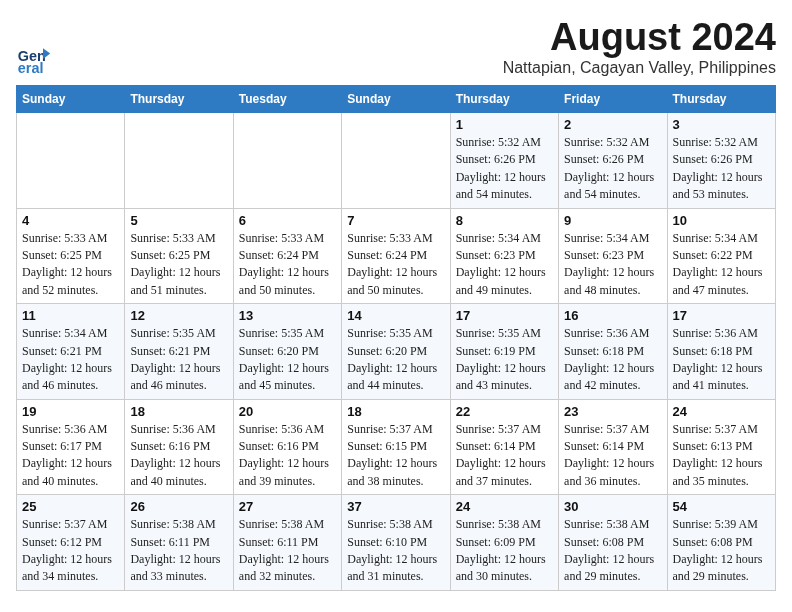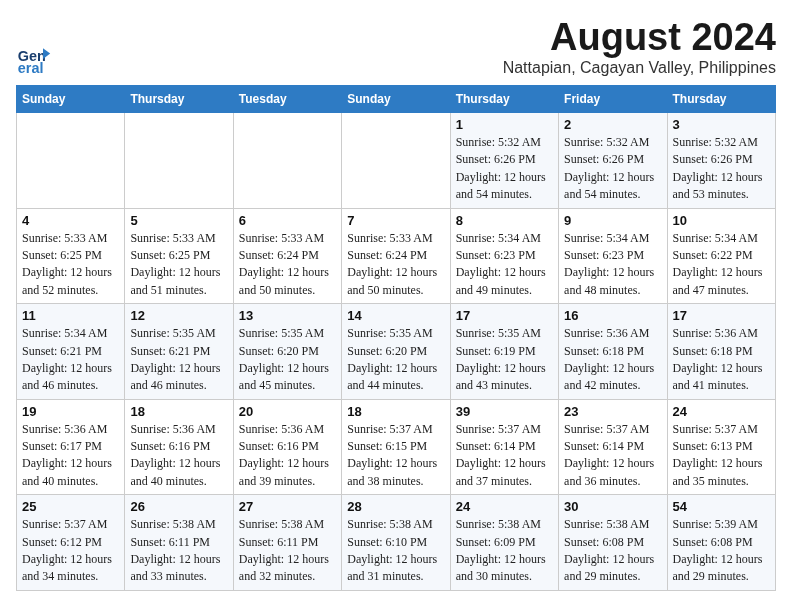--- a/index.html
+++ b/index.html
@@ -199,21 +199,21 @@
         </td>
         <td>
           <span class="day-number">20</span>
           <div class="day-info">Sunrise: 5:36 AM<br>Sunset: 6:16 PM<br>Daylight: 12 hours<br>and 39 minutes.</div>
         </td>
         <td>
           <span class="day-number">18</span>
           <div class="day-info">Sunrise: 5:37 AM<br>Sunset: 6:15 PM<br>Daylight: 12 hours<br>and 38 minutes.</div>
         </td>
         <td>
-          <span class="day-number">39</span>
+          <span class="day-number">22</span>
           <div class="day-info">Sunrise: 5:37 AM<br>Sunset: 6:14 PM<br>Daylight: 12 hours<br>and 37 minutes.</div>
         </td>
         <td>
           <span class="day-number">23</span>
           <div class="day-info">Sunrise: 5:37 AM<br>Sunset: 6:14 PM<br>Daylight: 12 hours<br>and 36 minutes.</div>
         </td>
         <td>
           <span class="day-number">24</span>
           <div class="day-info">Sunrise: 5:37 AM<br>Sunset: 6:13 PM<br>Daylight: 12 hours<br>and 35 minutes.</div>
         </td>
@@ -225,21 +225,21 @@
         </td>
         <td>
           <span class="day-number">26</span>
           <div class="day-info">Sunrise: 5:38 AM<br>Sunset: 6:11 PM<br>Daylight: 12 hours<br>and 33 minutes.</div>
         </td>
         <td>
           <span class="day-number">27</span>
           <div class="day-info">Sunrise: 5:38 AM<br>Sunset: 6:11 PM<br>Daylight: 12 hours<br>and 32 minutes.</div>
         </td>
         <td>
-          <span class="day-number">28</span>
+          <span class="day-number">37</span>
           <div class="day-info">Sunrise: 5:38 AM<br>Sunset: 6:10 PM<br>Daylight: 12 hours<br>and 31 minutes.</div>
         </td>
         <td>
           <span class="day-number">24</span>
           <div class="day-info">Sunrise: 5:38 AM<br>Sunset: 6:09 PM<br>Daylight: 12 hours<br>and 30 minutes.</div>
         </td>
         <td>
           <span class="day-number">30</span>
           <div class="day-info">Sunrise: 5:38 AM<br>Sunset: 6:08 PM<br>Daylight: 12 hours<br>and 29 minutes.</div>
         </td>

